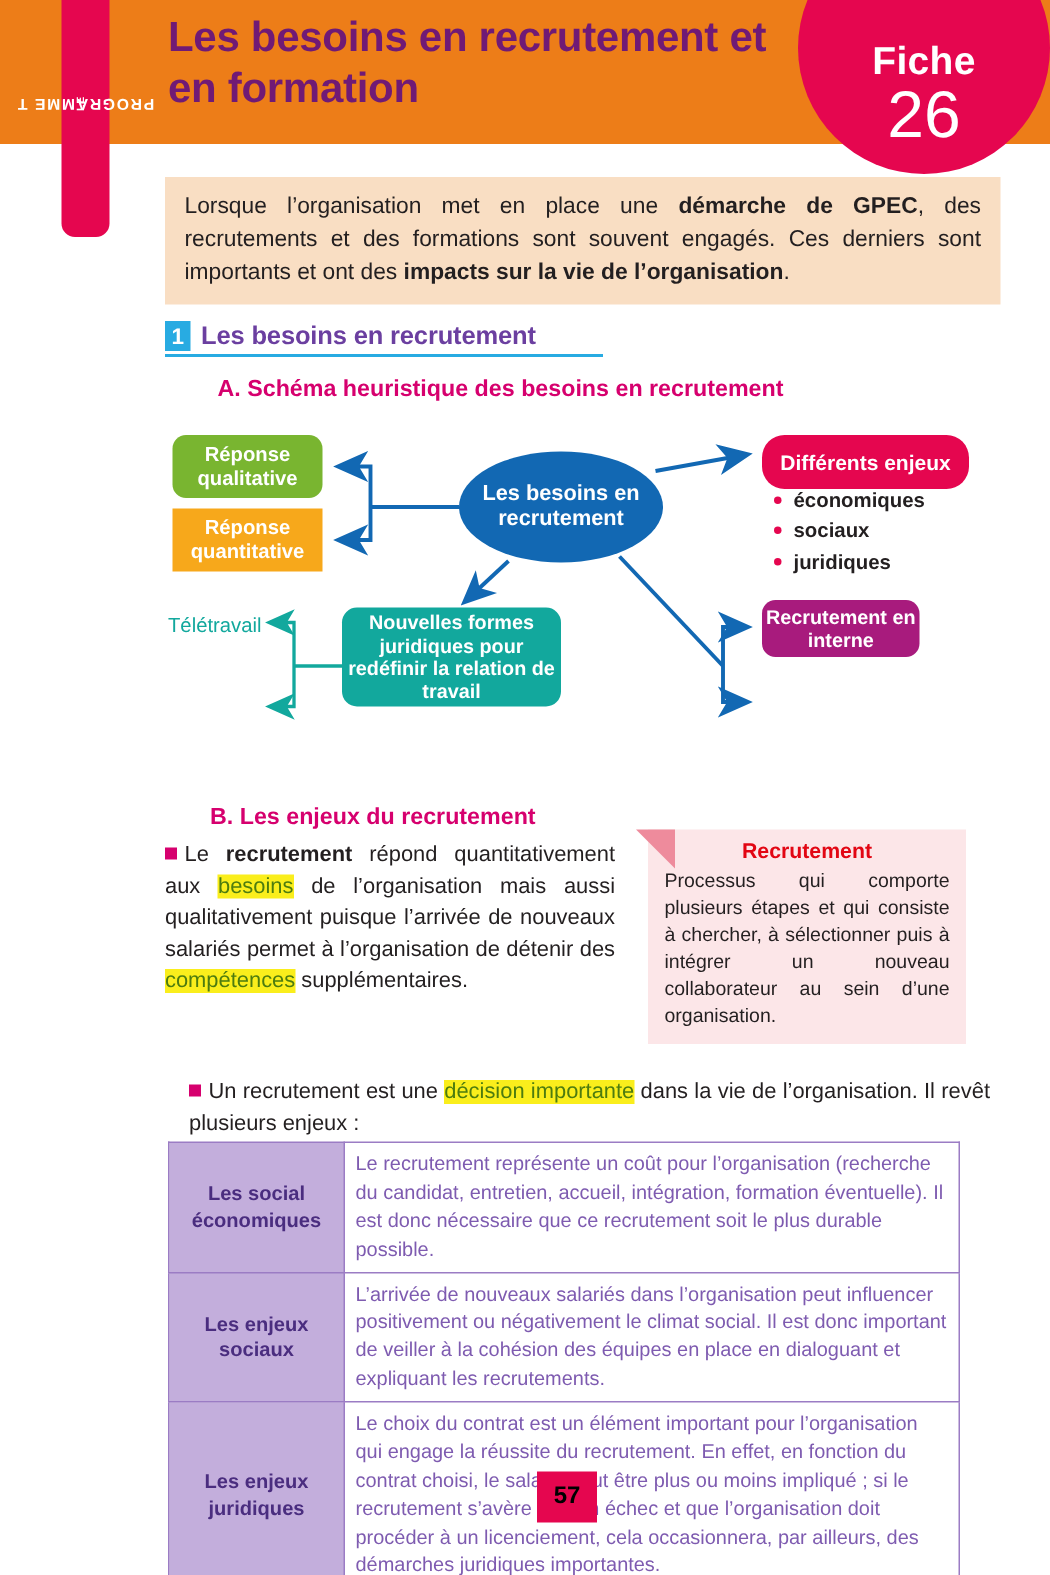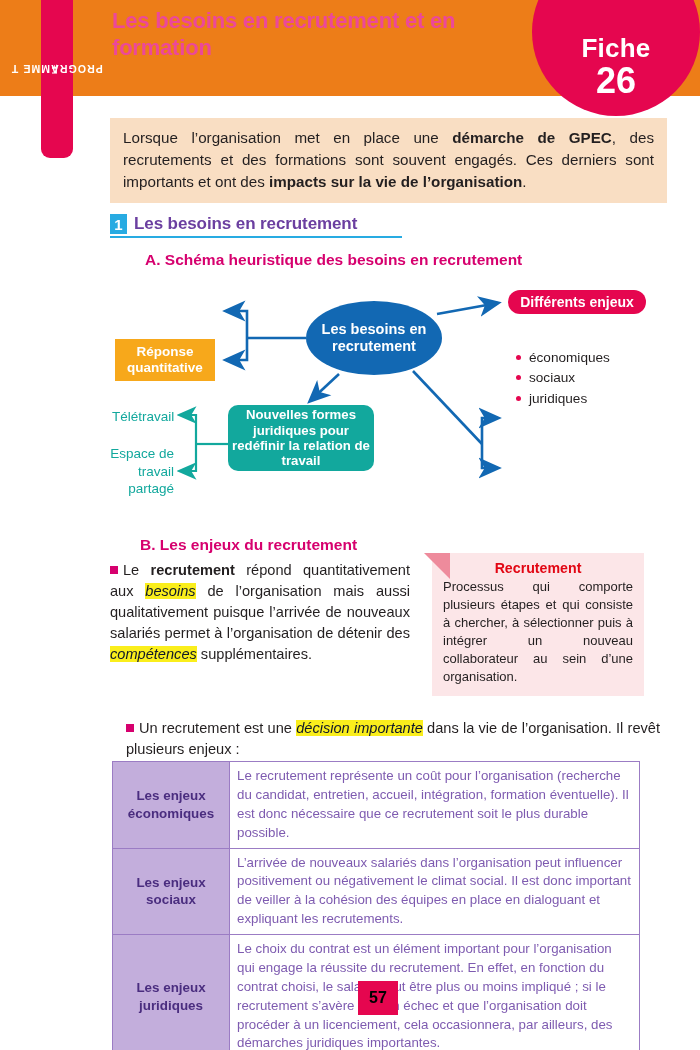--- a/index.html
+++ b/index.html
@@ -18,25 +18,25 @@
   .fiche-badge{
     position:absolute;right:0;top:-52px;width:168px;height:168px;
     background:#E5064F;border-radius:50%;
     display:flex;flex-direction:column;align-items:center;justify-content:flex-end;
     padding-bottom:16px;box-sizing:border-box;z-index:6;
   }
   .fiche-word{
     color:#fff;font-size:26px;font-weight:bold;line-height:1;letter-spacing:.2px;
   }
   .fiche-num{
-    color:#fff;font-size:36px;font-weight:bold;line-height:1.02;margin-top:2px;
+    color:#fff;font-size:44px;font-weight:normal;line-height:1.02;margin-top:2px;
   }
   .header-title{
     position:absolute;left:112px;top:8px;width:430px;
-    color:#ec4899;font-size:22px;font-weight:bold;line-height:1.22;
+    color:#701a75;font-size:28px;font-weight:bold;line-height:1.22;
     letter-spacing:-.2px;
   }
   .prog-tab{
     position:absolute;left:41px;top:-20px;width:32px;height:178px;
     background:#E5064F;border-bottom-left-radius:9px;border-bottom-right-radius:9px;
     z-index:7;
   }
   .prog-tab span{
     position:absolute;left:50%;top:50%;
     transform:translate(-50%,-50%) rotate(-90deg);
@@ -89,26 +89,26 @@
   }
   .n-quant{
     left:115px;top:58px;width:100px;height:42px;background:#F7A81B;
     border-radius:0;font-size:13.5px;
   }
   .n-center{
     left:306px;top:20px;width:136px;height:74px;background:#1268B3;
     border-radius:50%;font-size:14.5px;
   }
   .n-enjeux{
-    left:508px;top:9px;width:138px;height:24px;background:#E5064F;
+    left:508px;top:9px;width:138px;height:36px;background:#E5064F;
     border-radius:15px;font-size:14px;
   }
   .enjeux-list{
     position:absolute;left:516px;top:43px;
-    font-size:13.6px;line-height:1.5;color:#231f20;font-weight:normal;margin-top:24px;
+    font-size:13.6px;line-height:1.5;color:#231f20;font-weight:bold;
   }
   .enjeux-list li{list-style:none;position:relative;padding-left:13px;}
   .enjeux-list li:before{
     content:"";position:absolute;left:0;top:7px;width:5px;height:5px;
     border-radius:50%;background:#E5064F;
   }
   .enjeux-list ul{margin:0;padding:0;}
   .n-nouvelles{
     left:228px;top:124px;width:146px;height:66px;background:#12A89D;
     border-radius:10px;font-size:13.2px;
@@ -140,21 +140,21 @@
     font-size:14.6px;line-height:1.44;text-align:justify;color:#231f20;
   }
   .para2{
     position:absolute;left:126px;top:622px;width:534px;
     font-size:14.6px;line-height:1.44;text-align:justify;color:#231f20;
   }
   .sq{
     display:inline-block;width:8px;height:8px;background:#D6006E;
     margin-right:5px;vertical-align:1px;
   }
-  mark{background:#FAEE1C;color:#0f172a;font-style:italic;}
+  mark{background:#FAEE1C;color:#4d7c0f;}
   .para1 b,.para2 b{font-weight:bold;}
 
   
   .defbox{
     position:absolute;left:432px;top:457px;width:212px;
     background:#FCE6E8;padding:7px 11px 10px 11px;box-sizing:border-box;
   }
   .defbox .corner{
     position:absolute;left:-8px;top:0;width:0;height:0;
     border-top:26px solid #EE8B9C;border-left:26px solid transparent;
@@ -246,35 +246,36 @@
 
       <path d="M413,90 L482,163" stroke="#1268B3" stroke-width="2.6" fill="none"></path>
       <path d="M482,163 L482,137 L498,137" stroke="#1268B3" stroke-width="2.6" fill="none" marker-end="url(#abl)"></path>
       <path d="M482,163 L482,187 L498,187" stroke="#1268B3" stroke-width="2.6" fill="none" marker-end="url(#abl)"></path>
 
       <path d="M228,163 L196,163" stroke="#12A89D" stroke-width="2.2" fill="none"></path>
       <path d="M196,163 L196,134 L180,134" stroke="#12A89D" stroke-width="2.2" fill="none" marker-end="url(#atl)"></path>
       <path d="M196,163 L196,190 L180,190" stroke="#12A89D" stroke-width="2.2" fill="none" marker-end="url(#atl)"></path>
     </svg>
 
+    <div class="node n-qual">Réponse qualitative</div>
     <div class="node n-quant">Réponse quantitative</div>
     <div class="node n-center">Les besoins en recrutement</div>
     <div class="node n-enjeux">Différents enjeux</div>
 
     <div class="enjeux-list">
       <ul>
         <li>économiques</li>
         <li>sociaux</li>
         <li>juridiques</li>
       </ul>
     </div>
 
     <div class="node n-nouvelles">Nouvelles formes juridiques pour redéfinir la relation de travail</div>
     <div class="lbl-tele">Télétravail</div>
-    <div class="lbl-espace">Espace de travail partagé</div>
+    <div class="node n-interne">Recrutement en interne</div>
   </div>
 
   <div class="sub-title-b">B. Les enjeux du recrutement</div>
 
   <div class="para1">
     <span class="sq"></span><span>Le </span><b>recrutement</b><span> répond quantitativement aux </span><mark>besoins</mark><span> de l’organisation mais aussi qualitativement puisque l’arrivée de nouveaux salariés permet à l’organisation de détenir des </span><mark>compétences</mark><span> supplémentaires.</span>
   </div>
 
   <div class="defbox">
     <div class="corner"></div>
@@ -282,21 +283,21 @@
     <div class="def-body">Processus qui comporte plusieurs étapes et qui consiste à chercher, à sélectionner puis à intégrer un nouveau collaborateur au sein d’une organisation.</div>
   </div>
 
   <div class="para2">
     <span class="sq"></span><span>Un recrutement est une </span><mark>décision importante</mark><span> dans la vie de l’organisation. Il revêt plusieurs enjeux :</span>
   </div>
 
   <table class="tbl">
     <tbody>
         <tr>
-      <td class="th">Les enjeux économiques</td>
+      <td class="th">Les social économiques</td>
       <td class="td">Le recrutement représente un coût pour l’organisation (recherche du candidat, entretien, accueil, intégration, formation éventuelle). Il est donc nécessaire que ce recrutement soit le plus durable possible.</td>
     </tr>
     <tr>
       <td class="th">Les enjeux sociaux</td>
       <td class="td">L’arrivée de nouveaux salariés dans l’organisation peut influencer positivement ou négativement le climat social. Il est donc important de veiller à la cohésion des équipes en place en dialoguant et expliquant les recrutements.</td>
     </tr>
     <tr>
       <td class="th">Les enjeux juridiques</td>
       <td class="td">Le choix du contrat est un élément important pour l’organisation qui engage la réussite du recrutement. En effet, en fonction du contrat choisi, le salarié peut être plus ou moins impliqué ; si le recrutement s’avère être un échec et que l’organisation doit procéder à un licenciement, cela occasionnera, par ailleurs, des démarches juridiques importantes.</td>
     </tr>

